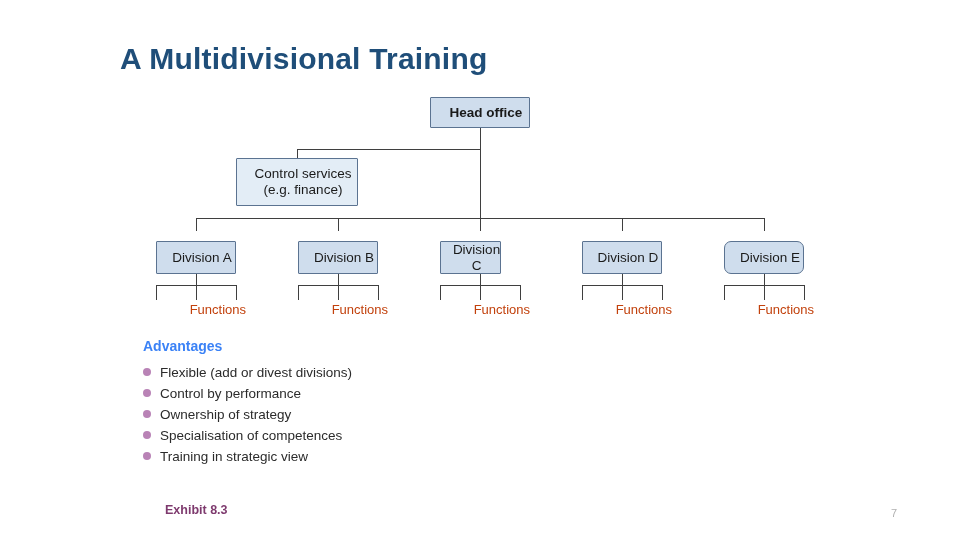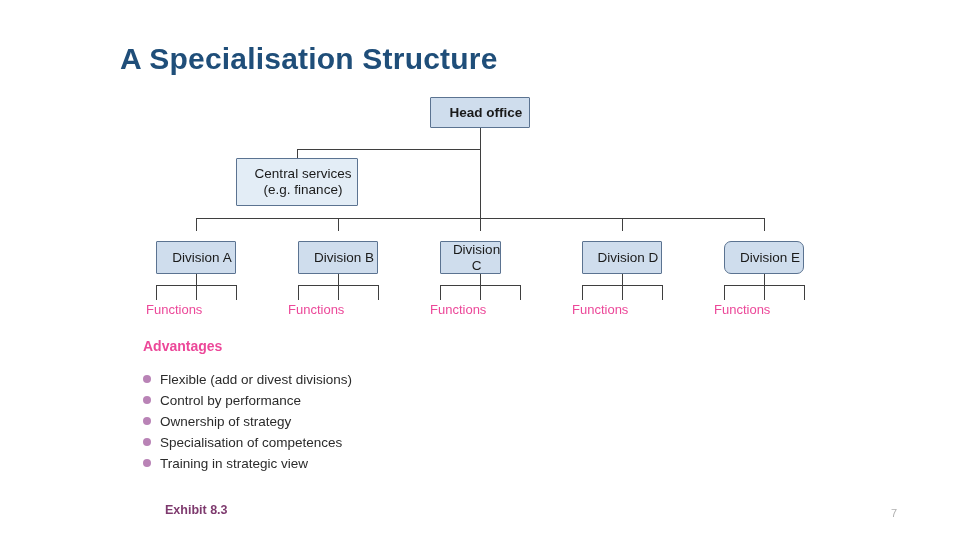--- a/index.html
+++ b/index.html
@@ -74,42 +74,42 @@
   .line {
     position: absolute;
     background: #3f3f3f;
   }
   .line.v { width: 1px; }
   .line.h { height: 1px; }
 
   .funclabel {
     position: absolute;
     font-size: 13px;
-    color: #ec4899;
-    text-align: left;
+    color: #c2410c;
+    text-align: right;
     white-space: nowrap;
   }
 
   
   #lists {
     position: absolute;
     left: 140px;
     top: 338px;
     width: 700px;
     height: 145px;
   }
   .list-col {
     position: absolute;
     top: 0;
   }
   .list-head {
     font-size: 14px;
     font-weight: bold;
-    color: #ec4899;
-    margin-bottom: 18px;
+    color: #3b82f6;
+    margin-bottom: 11px;
   }
   .bullet-row {
     display: flex;
     align-items: baseline;
     margin-bottom: 6px;
   }
   .dot {
     width: 8px;
     height: 8px;
     border-radius: 50%;
@@ -140,36 +140,36 @@
     top: 507px;
     font-size: 11px;
     color: #b0b0b0;
   }
 </style>
 </head>
 <body>
 
 <div id="slide">
 
-  <div id="title">A Specialisation Structure</div>
+  <div id="title">A Multidivisional Training</div>
 
   <div id="diagram">
 
     <div class="node" style="left:290px; top:7px; width:100px; height:31px;">
       <span>Head office</span>
     </div>
 
     <div class="line v" style="left:340px; top:38px; height:21px;"></div>
 
     <div class="line h" style="left:157px; top:59px; width:184px;"></div>
 
     <div class="line v" style="left:157px; top:59px; height:11px;"></div>
 
     <div class="node light" style="left:96px; top:68px; width:122px; height:48px; flex-direction:column;">
-      <span>Central services</span>
+      <span>Control services</span>
       <span>(e.g. finance)</span>
     </div>
 
     <div class="line v" style="left:340px; top:59px; height:69px;"></div>
 
     <div class="line h" style="left:56px; top:128px; width:568px;"></div>
 
     <div class="line v" style="left:56px;  top:128px; height:13px;"></div>
     <div class="line v" style="left:198px; top:128px; height:13px;"></div>
     <div class="line v" style="left:340px; top:128px; height:13px;"></div>

